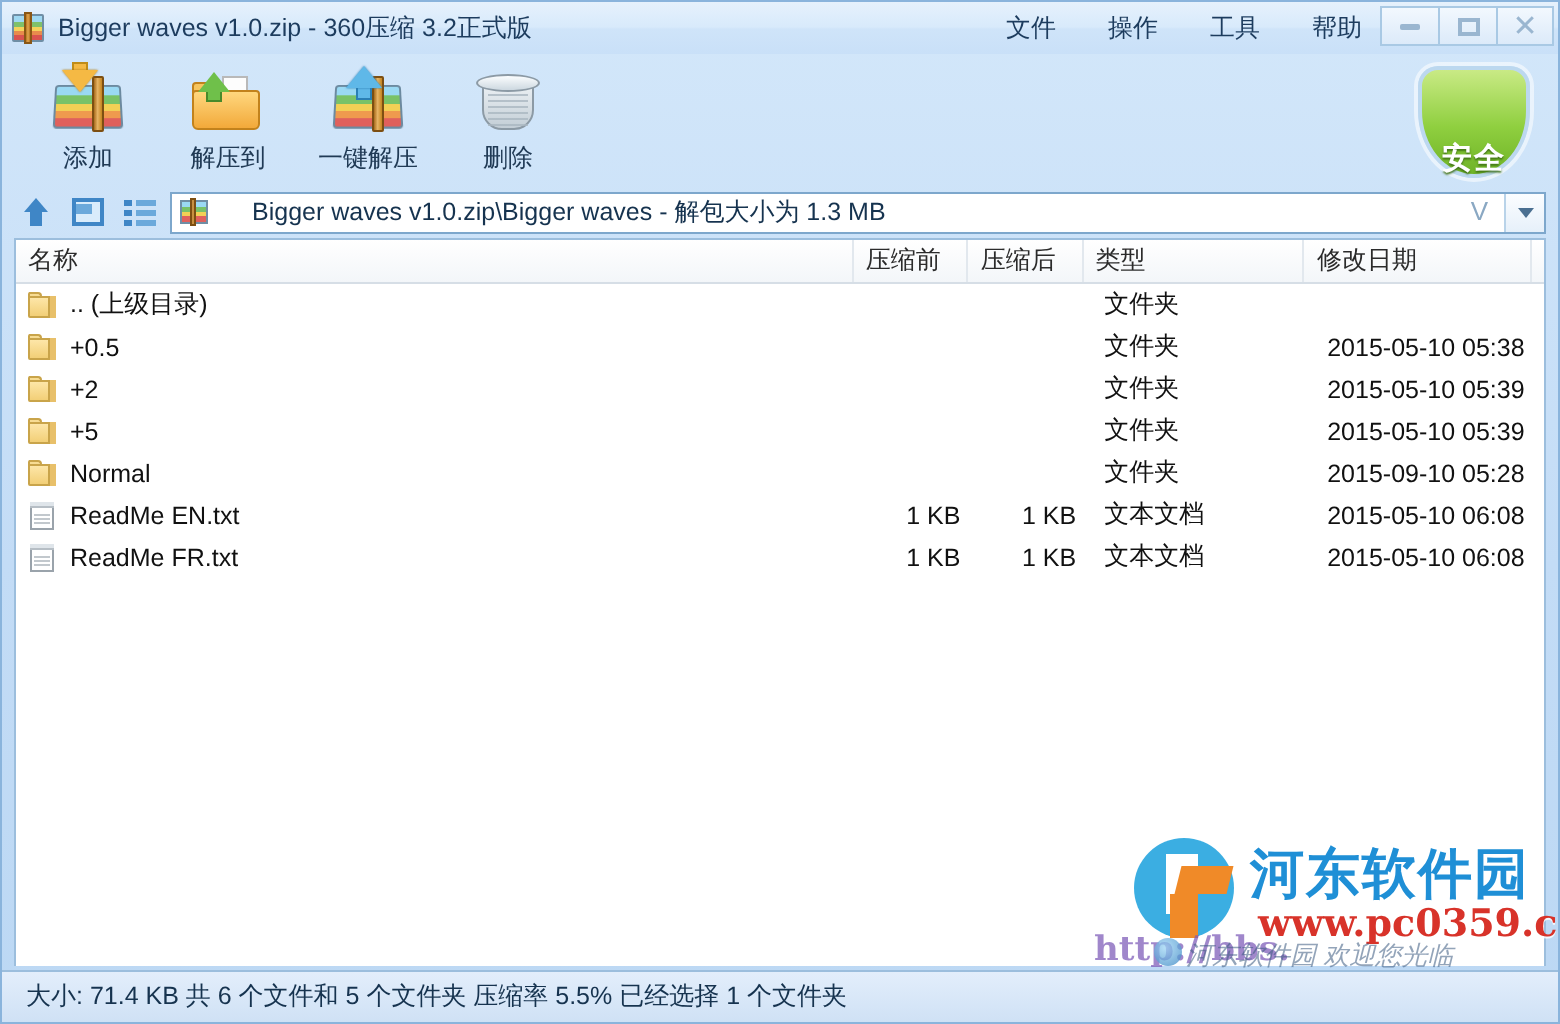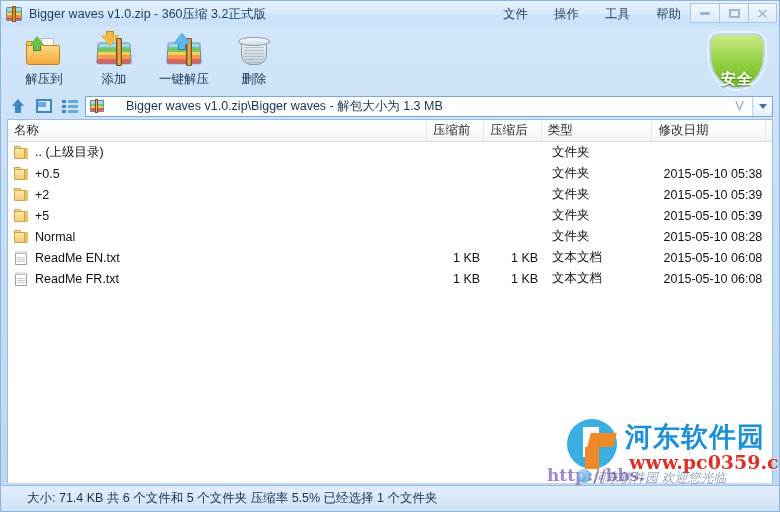--- a/index.html
+++ b/index.html
@@ -340,21 +340,21 @@
     opacity:.75;
   }
 
   
   .status {
     position: absolute; left: 0; bottom: 0;
     width: 780px; height: 26px;
     border-top: 1px solid #9cbedd;
     background: linear-gradient(to bottom,#e3eefb,#cfe1f5);
     display: flex; align-items: center;
-    padding-left: 26px;
+    padding-left: 12px;
   }
   .status-text { font-size: 12.5px; color: #16334f; white-space: nowrap; }
 </style>
 </head>
 <body>
 
 <div id="app">
 
   <div class="titlebar">
     <div class="title-icon">
@@ -384,40 +384,40 @@
       <div class="wbtn">
           <div class="gmax"></div>
         </div>
       <div class="wbtn">
           <div class="gcls">✕</div>
         </div>
     </div>
   </div>
 
   <div class="toolbar">
+
+    <div class="tbtn">
+      <div class="ticon">
+        <div class="stack"></div>
+          <div class="strap"></div>
+        <div class="arrow-dn-stem"></div>
+          <div class="arrow-dn"></div>
+      </div>
+      <div class="lab">添加</div>
+    </div>
 
     <div class="tbtn">
       <div class="ticon">
         <div class="folder-paper"></div>
         <div class="folder-back"></div>
         <div class="folder"></div>
         <div class="arrow-up-green-stem"></div>
           <div class="arrow-up-green"></div>
       </div>
       <div class="lab">解压到</div>
-    </div>
-
-    <div class="tbtn">
-      <div class="ticon">
-        <div class="stack"></div>
-          <div class="strap"></div>
-        <div class="arrow-dn-stem"></div>
-          <div class="arrow-dn"></div>
-      </div>
-      <div class="lab">添加</div>
     </div>
 
     <div class="tbtn">
       <div class="ticon">
         <div class="stack"></div>
           <div class="strap"></div>
         <div class="arrow-up-stem"></div>
           <div class="arrow-up"></div>
       </div>
       <div class="lab">一键解压</div>
@@ -549,21 +549,21 @@
           <span class="ficon folder-i">
               <span class="tab"></span>
               <span class="bdy"></span>
               <span class="side"></span>
             </span>
           <span>Normal</span>
         </div>
         <div class="cell c-before num"></div>
         <div class="cell c-after num"></div>
         <div class="cell c-type">文件夹</div>
-        <div class="cell c-date">2015-05-10 08:28</div>
+        <div class="cell c-date">2015-09-10 05:28</div>
       </div>
 
       <div class="row">
         <div class="cell c-name">
           <span class="ficon txt-i">
             <span class="pg"></span>
               <span class="top"></span>
             <span class="ln" style="top:6px"></span>
               <span class="ln" style="top:8px"></span>
               <span class="ln" style="top:10px"></span>

